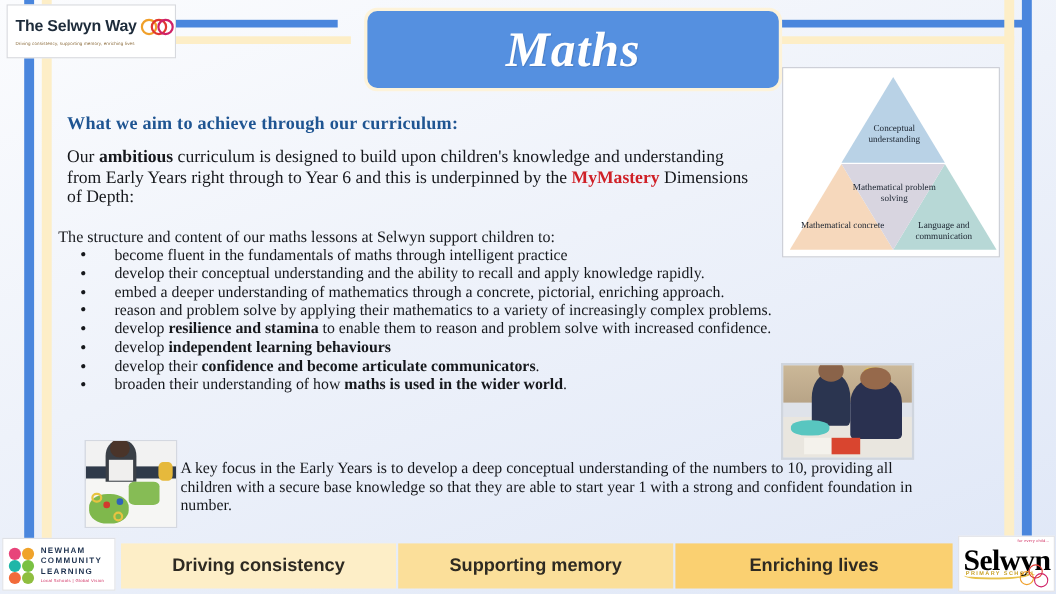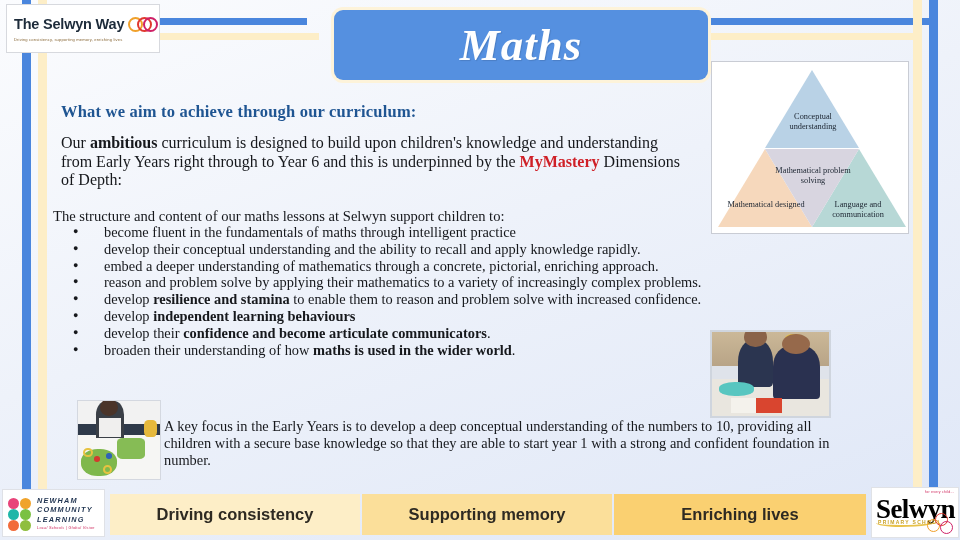--- a/index.html
+++ b/index.html
@@ -164,21 +164,21 @@
   #photo-earlyyears .child .head { position:absolute; left:14%; top:-6%; width:66%; height:46%; background:#4a3429; border-radius:50%; }
   #photo-earlyyears .shirt { position:absolute; left:26%; top:22%; width:26%; height:24%; background:#f0efee; }
   #photo-earlyyears .mat1 { position:absolute; left:4%; bottom:4%; width:44%; height:34%; background:#7fb84c; border-radius:46%; }
   #photo-earlyyears .mat2 { position:absolute; left:48%; bottom:26%; width:34%; height:26%; background:#86bc55; border-radius:20%; }
   #photo-earlyyears .dot { position:absolute; width:7%; height:7%; border-radius:50%; }
   #photo-earlyyears .yel { position:absolute; width:12%; height:12%; border-radius:50%; border:2px solid #e7c341; }
   #photo-earlyyears .chairY { position:absolute; right:4%; top:24%; width:16%; height:22%; background:#e6b93c; border-radius:30%; }
   #newham-logo {
     position: absolute; left: 2px; top: 489px; width: 103px; height: 48px;
     background: #ffffff; border: 1px solid #dfe1e6;
-    display: flex; align-items: center; gap: 4px; padding: 3px 4px; font-style: italic;
+    display: flex; align-items: center; gap: 4px; padding: 3px 4px;
   }
   .nh-dots { position: relative; width: 26px; height: 34px; flex: none; }
   .nh-dots span { position: absolute; width: 11px; height: 11px; border-radius: 50%; }
   .nh-dots .d1 { left: 1px;  top: 2px;  background: #e8447a; }
   .nh-dots .d2 { left: 13px; top: 2px;  background: #f0a32b; }
   .nh-dots .d3 { left: 1px;  top: 13px; background: #1fb6a8; }
   .nh-dots .d4 { left: 13px; top: 13px; background: #7ac143; }
   .nh-dots .d5 { left: 1px;  top: 24px; background: #f26b3a; }
   .nh-dots .d6 { left: 13px; top: 24px; background: #8fbe3f; }
   .nh-text { display: flex; flex-direction: column; justify-content: center; }
@@ -288,21 +288,21 @@
   <div id="early-years-para">A key focus in the Early Years is to develop a deep conceptual understanding of the numbers to 10, providing all children with a secure base knowledge so that they are able to start year 1 with a strong and confident foundation in number.</div>
 
   <div id="triangle-diagram">
     <div class="tri-wrap">
       <div class="tri up tri-top" style="border-bottom-color: rgb(185, 210, 230);"></div>
       <div class="tri up tri-left" style="border-bottom-color: rgb(246, 216, 188);"></div>
       <div class="tri up tri-right" style="border-bottom-color: rgb(183, 216, 214);"></div>
       <div class="tri down tri-mid" style="border-top-color: rgb(216, 213, 224);"></div>
       <div class="tri-label lbl-top">Conceptual understanding</div>
       <div class="tri-label lbl-mid">Mathematical problem solving</div>
-      <div class="tri-label lbl-left">Mathematical designed</div>
+      <div class="tri-label lbl-left">Mathematical concrete</div>
       <div class="tri-label lbl-right">Language and communication</div>
     </div>
   </div>
 
   <div class="photo" id="photo-classroom">
     <div class="room-back"></div>
       <div class="desk"></div>
     <div class="blob-y"></div>
     <div class="kid1">
         <div class="head"></div>

